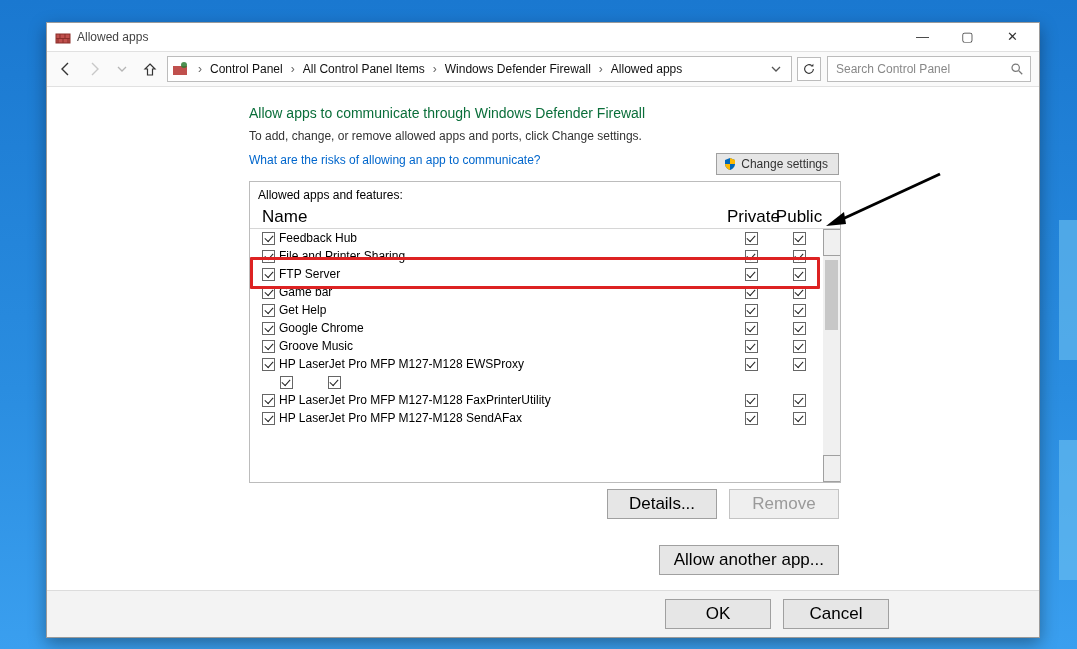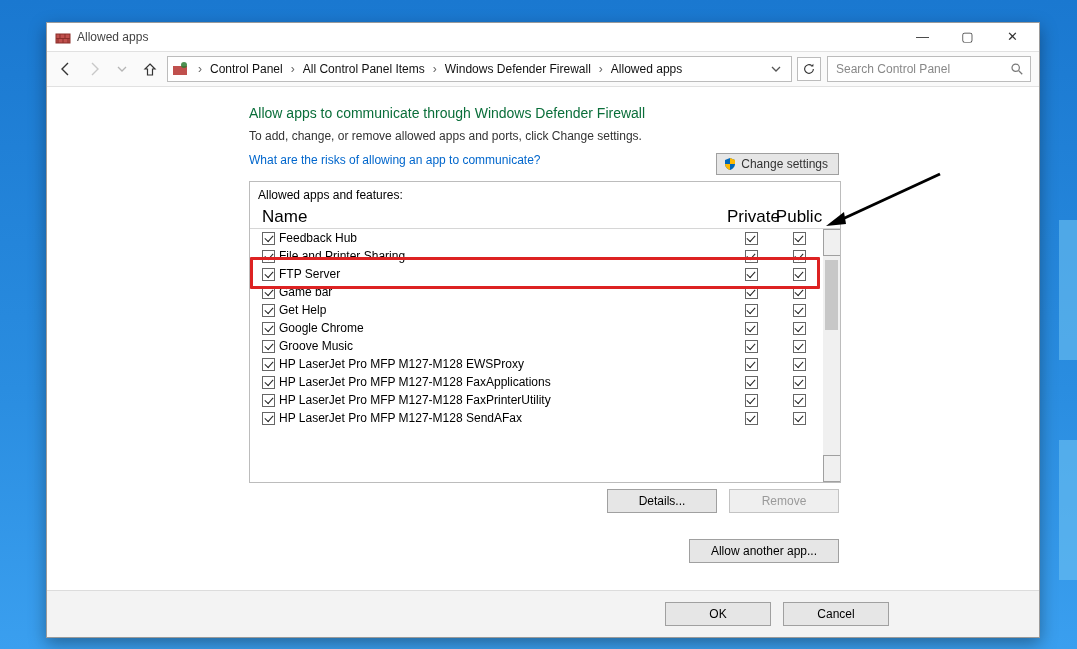--- a/index.html
+++ b/index.html
@@ -80,21 +80,21 @@
   .vscroll .thumb{position:absolute;left:2px;right:2px;top:4px;height:70px;background:#c7c7c7;}
 
   
   .red-hi{
     position:absolute;border:3px solid #d22;border-radius:1px;left:0px;top:51px;width:570px;height:30px;pointer-events:none;
     box-sizing:border-box;
   }
 
   .below-panel{width:590px;display:flex;justify-content:flex-end;gap:12px;margin-top:6px;}
   .btn{
-    min-width:80px;padding:4px 14px;border:1px solid #a0a0a0;background:#e6e6e6;font-family:inherit;font-size:12px;text-align:center;cursor:default;
+    min-width:80px;padding:4px 14px;border:1px solid #a0a0a0;background:#e6e6e6;font-family:inherit;font-size:17px;text-align:center;cursor:default;
   }
   .btn.disabled{color:#9a9a9a;background:#efefef;border-color:#c3c3c3;}
   .allow-row{width:590px;display:flex;justify-content:flex-end;margin-top:26px;}
 
   
   .footer{
     position:absolute;left:0;right:0;bottom:0;height:46px;border-top:1px solid #dcdcdc;background:#f3f3f3;
     display:flex;align-items:center;justify-content:flex-end;gap:12px;padding-right:150px;
   }
   .footer .btn{min-width:76px;}
@@ -316,24 +316,20 @@
                   <span>HP LaserJet Pro MFP M127-M128 EWSProxy</span>
                 </div>
                 <div class="cell">
                   <span class="cb checked"></span>
                 </div>
                 <div class="cell">
                   <span class="cb checked"></span>
                 </div>
               </div>
               <div class="row">
-                <div class="name">
-                  <span class="cb checked"></span>
-                  <span>HP LaserJet Pro MFP M127-M128 FaxApplications</span>
-                </div>
                 <div class="cell">
                   <span class="cb checked"></span>
                 </div>
                 <div class="cell">
                   <span class="cb checked"></span>
                 </div>
               </div>
               <div class="row">
                 <div class="name">
                   <span class="cb checked"></span>

